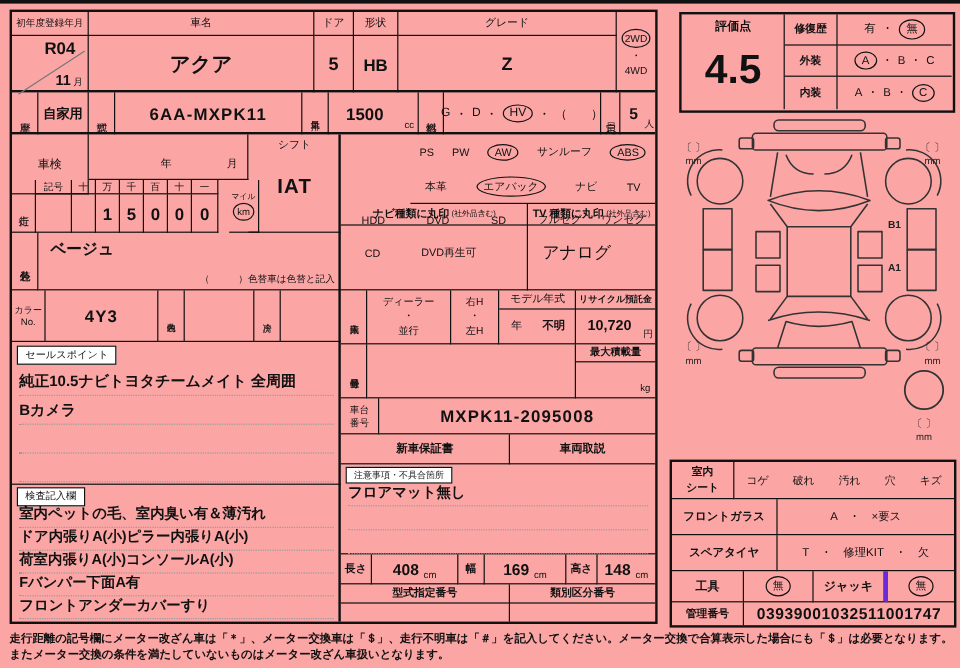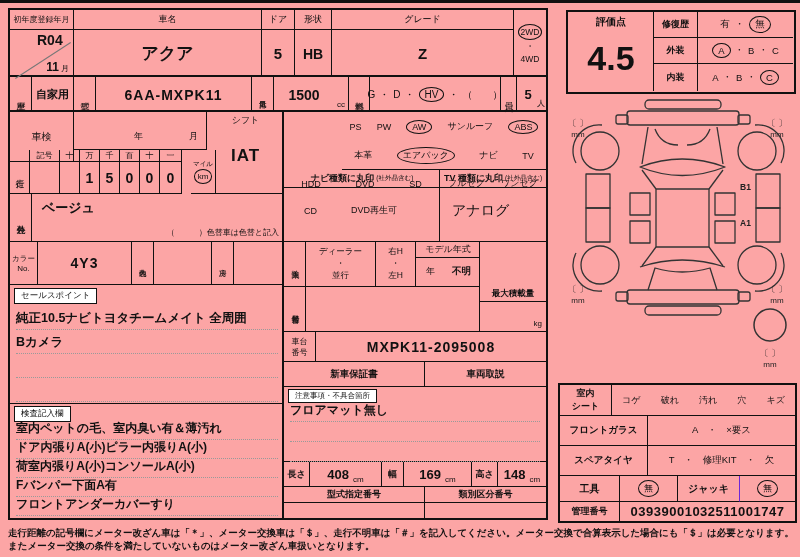--- a/index.html
+++ b/index.html
@@ -217,20 +217,25 @@
     <div class="cell col br bb" style="left:366px;top:232px;width:40px;height:45px;font-size:8.5px;text-align:center;">
       <span>右H</span>
         <span>・</span>
         <span>左H</span>
     </div>
     <div class="abs br bb" style="left:406px;top:232px;width:64px;height:45px;">
       <div class="cell bb" style="left:0;top:0;width:64px;height:16px;font-size:9px;font-weight:400;">モデル年式</div>
       <span class="abs" style="left:10px;bottom:8px;font-size:9px;">年</span>
       <span class="abs" style="right:8px;bottom:8px;font-size:9.5px;font-weight:700;">不明</span>
     </div>
+    <div class="abs bb" style="left:470px;top:232px;width:66px;height:45px;">
+      <div class="cell bb" style="left:0;top:0;width:66px;height:16px;font-size:7.5px;font-weight:700;">リサイクル預託金</div>
+      <div class="cell val" style="left:0;top:16px;width:56px;height:26px;font-size:12px;">10,720</div>
+      <span class="abs" style="right:2px;bottom:2px;font-size:8px;">円</span>
+    </div>
 
     <div class="cell hdr8 br bb" style="left:274px;top:277px;width:22px;height:45px;">
         <span class="vt">登録番号</span>
       </div>
     <div class="cell br bb" style="left:296px;top:277px;width:174px;height:45px;"></div>
     <div class="abs bb" style="left:470px;top:277px;width:66px;height:45px;">
       <div class="cell bb" style="left:0;top:0;width:66px;height:15px;font-size:8.5px;font-weight:700;">最大積載量</div>
       <span class="abs" style="right:4px;bottom:3px;font-size:8px;">kg</span>
     </div>
 
@@ -374,21 +379,21 @@
       <span>キズ</span>
     </div>
     <div class="cell bb" style="left:0;top:31px;width:88px;height:30px;border-right:1px solid #111;font-size:9.5px;font-weight:700;">フロントガラス</div>
     <div class="cell bb" style="left:88px;top:31px;width:147px;height:30px;font-size:9.5px;">A　・　×要ス</div>
     <div class="cell bb" style="left:0;top:61px;width:88px;height:30px;border-right:1px solid #111;font-size:9.5px;font-weight:700;">スペアタイヤ</div>
     <div class="cell bb" style="left:88px;top:61px;width:147px;height:30px;font-size:9.5px;">T　・　修理KIT　・　欠</div>
     <div class="cell bb" style="left:0;top:91px;width:60px;height:26px;border-right:1px solid #111;font-size:10px;font-weight:700;">工具</div>
     <div class="cell bb" style="left:60px;top:91px;width:58px;height:26px;border-right:1px solid #111;font-size:9px;">
       <span class="cc">無</span>
     </div>
-    <div class="cell bb" style="left:118px;top:91px;width:62px;height:26px;border-right:1px solid #6d28d9;font-size:10px;font-weight:700;">ジャッキ</div>
+    <div class="cell bb" style="left:118px;top:91px;width:62px;height:26px;border-right:4px solid #6d28d9;font-size:10px;font-weight:700;">ジャッキ</div>
     <div class="cell bb" style="left:180px;top:91px;width:55px;height:26px;font-size:9px;">
       <span class="cc">無</span>
     </div>
     <div class="cell" style="left:0;top:117px;width:60px;height:19px;border-right:1px solid #111;font-size:9px;font-weight:700;">管理番号</div>
     <div class="cell val" style="left:60px;top:117px;width:175px;height:19px;font-size:13px;letter-spacing:0.5px;">03939001032511001747</div>
   </div>
 
   <div class="abs" style="left:8px;top:527px;width:788px;font-size:9.5px;font-weight:700;line-height:1.35;">
     <div>走行距離の記号欄にメーター改ざん車は「＊」、メーター交換車は「＄」、走行不明車は「＃」を記入してください。メーター交換で合算表示した場合にも「＄」は必要となります。</div>
     <div>またメーター交換の条件を満たしていないものはメーター改ざん車扱いとなります。</div>

